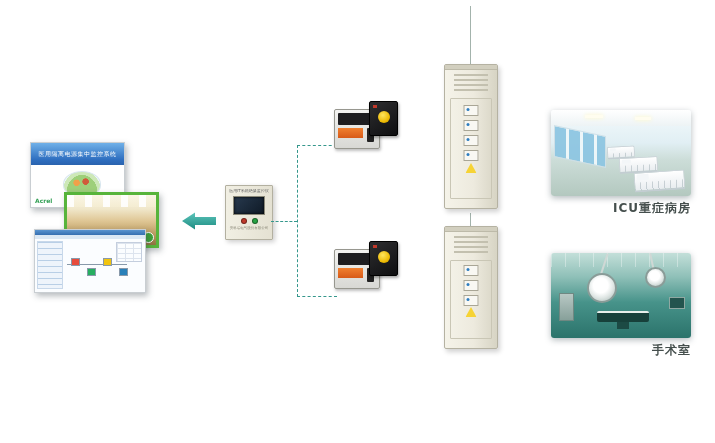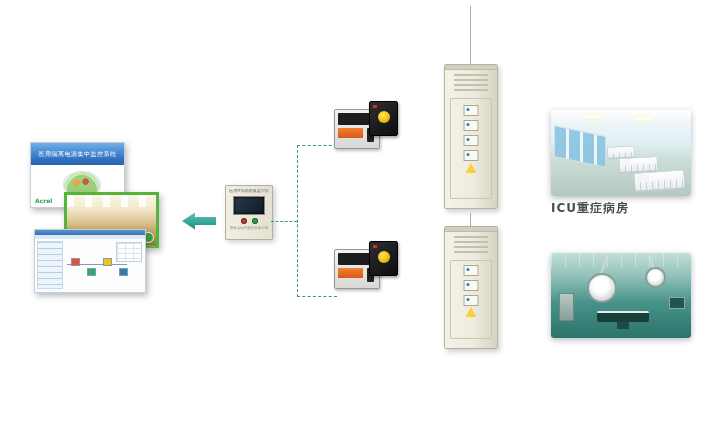--- a/index.html
+++ b/index.html
@@ -95,21 +95,21 @@
   .or-ceiling{position:absolute;left:0;top:0;right:0;height:14px;background:linear-gradient(180deg,#ddeeea,#b7d6d0);
     background-image:repeating-linear-gradient(90deg,rgba(255,255,255,.35) 0 1px,transparent 1px 14px)}
   .lamp-arm{position:absolute;width:2px;background:#cfd8d5}
   .lamp-head{position:absolute;border-radius:50%;border:2px solid #8a9c98;
     background:radial-gradient(circle at 45% 40%,#ffffff 0 35%,#dfe6e4 60%,#9fb0ac 100%)}
   .or-table{position:absolute;left:46px;top:58px;width:52px;height:9px;background:#17403a;border-radius:2px;border-top:2px solid #e7eeea}
   .or-table-base{position:absolute;left:66px;top:67px;width:12px;height:9px;background:#1c4a44}
   .or-equip-left{position:absolute;left:8px;top:40px;width:13px;height:26px;background:linear-gradient(180deg,#b8c8c4,#87a09a);border:1px solid #6f8882}
   .or-equip-right{position:absolute;left:118px;top:44px;width:14px;height:10px;background:#23544e;border:1px solid #8fa8a2}
 
-  .room-label{position:absolute;left:551px;width:140px;text-align:left;font-size:12px;font-weight:bold;color:#454f4d;letter-spacing:1px}
+  .room-label{position:absolute;left:551px;width:140px;text-align:right;font-size:12px;font-weight:bold;color:#454f4d;letter-spacing:1px}
 </style>
 </head>
 <body>
 
 <div id="canvas">
 
   <div class="monitor" id="splash">
     <div class="splash-band"></div>
     <div class="splash-title">医用隔离电源集中监控系统</div>
     <div class="splash-graphic"></div>
@@ -212,14 +212,15 @@
     <div class="or-ceiling"></div>
     <div class="lamp-arm" style="left:52px;top:0;height:24px;transform:rotate(18deg)"></div>
     <div class="lamp-arm" style="left:100px;top:0;height:18px;transform:rotate(-12deg)"></div>
     <div class="lamp-head" style="left:36px;top:20px;width:26px;height:26px"></div>
     <div class="lamp-head" style="left:94px;top:14px;width:17px;height:17px"></div>
     <div class="or-equip-left"></div>
     <div class="or-equip-right"></div>
     <div class="or-table-base"></div>
     <div class="or-table"></div>
   </div>
+  <div class="room-label" id="label-or" style="top:342px">手术室</div>
 
 </div>
 
 </body></html>

